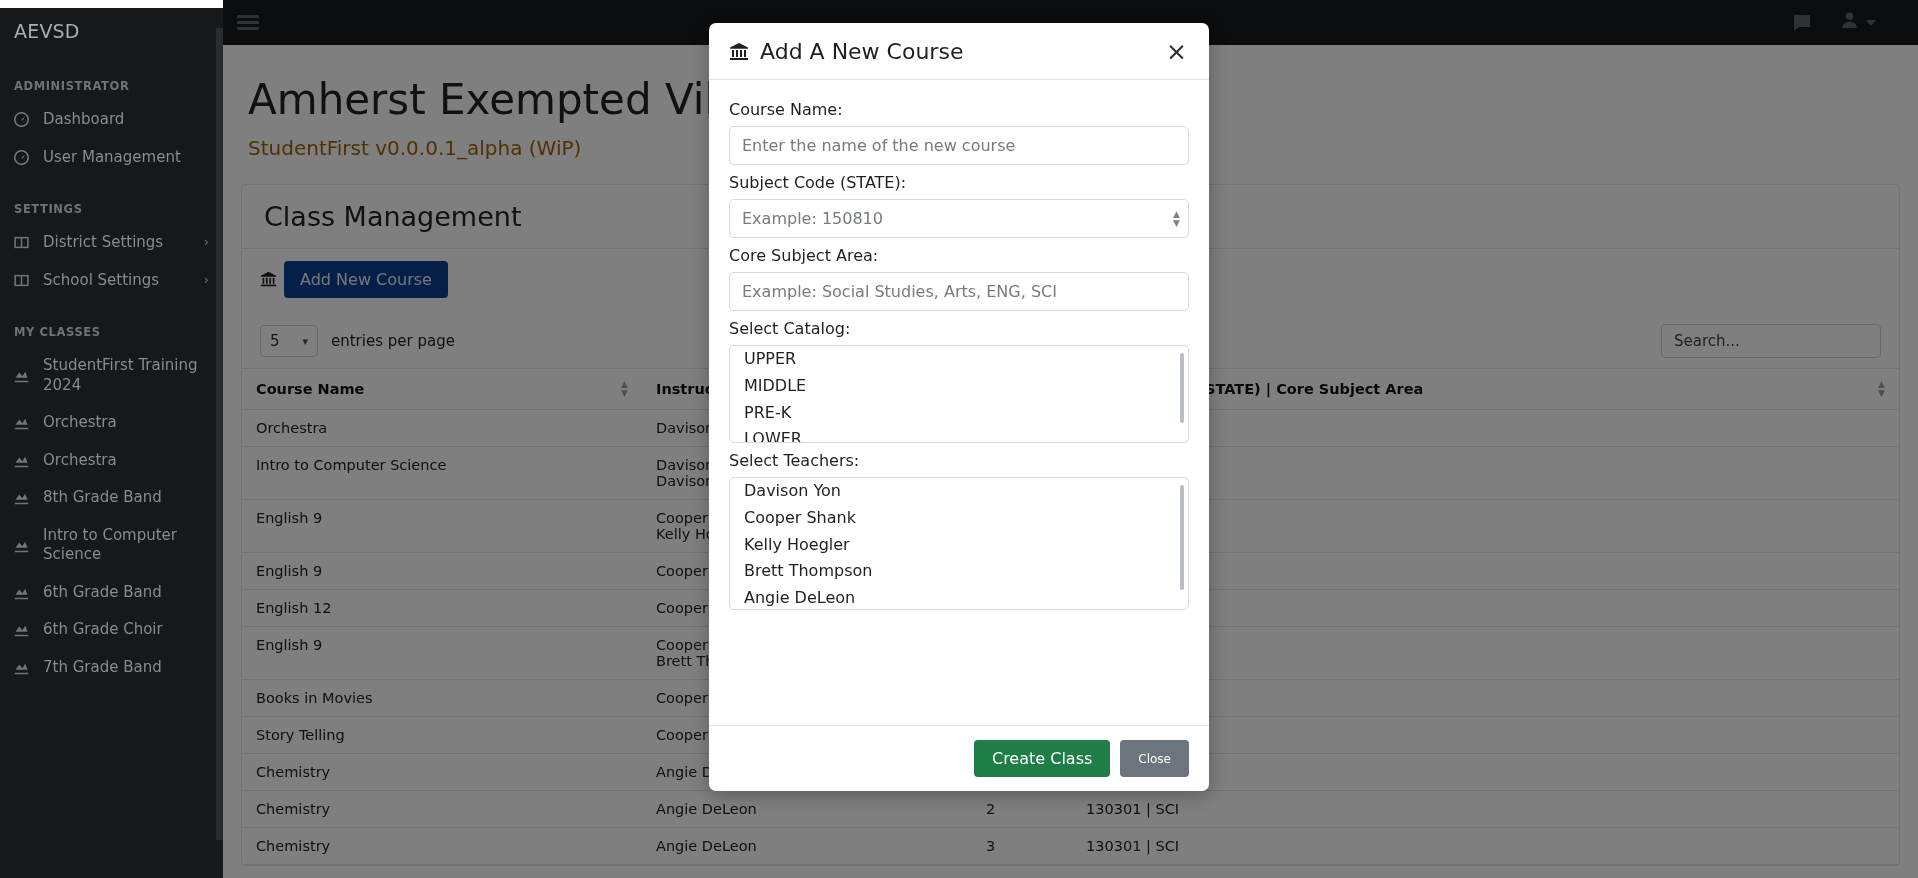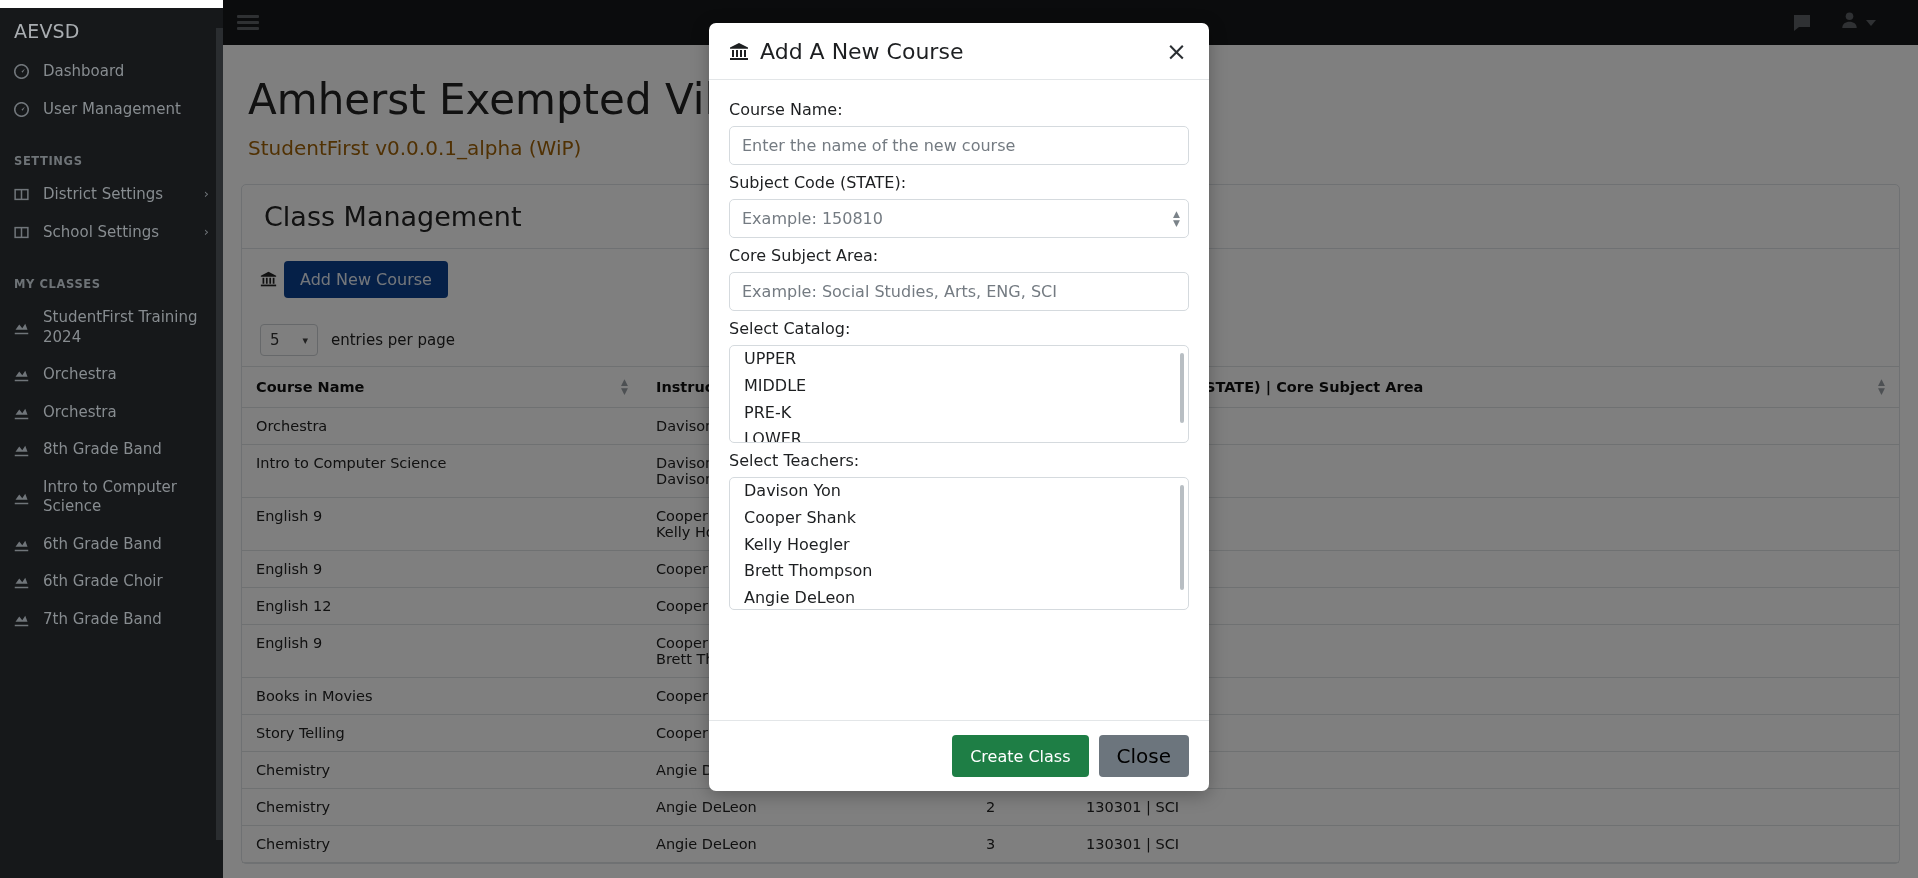--- a/index.html
+++ b/index.html
@@ -237,32 +237,33 @@
   .modal-footer {
     border-top: 1px solid #e3e6e8;
     padding: 14px 20px;
     display: flex; justify-content: flex-end; gap: 10px;
     flex: none;
   }
   .btn-success {
     background: #1e7e45; color: #fff; font-size: 16px; padding: 9px 18px;
   }
   .btn-secondary {
-    background: #6c757d; color: #000000; font-size: 20px; padding: 9px 18px;
+    background: #6c757d; color: #ffffff; font-size: 12px; padding: 9px 18px;
   }
 </style>
 </head>
 <body>
 
 <div id="app">
 
   <aside class="sidebar">
     <div class="sidebar-brand">AEVSD</div>
     <div class="sidebar-scroll">
       <div id="sidebar-sections">
+          <div class="sidebar-section">ADMINISTRATOR</div>
           <div class="nav-item">
             <span class="ico">
               <svg width="15" height="15" viewBox="0 0 20 20" fill="currentColor">
                 <circle cx="10" cy="10" r="9" fill="none" stroke="currentColor" stroke-width="2.2"></circle>
                 <path d="M10 10 14.5 6.2 11.5 11.5z"></path>
               </svg>
             </span>
             <span class="lbl">Dashboard</span>
           </div>
           <div class="nav-item">
@@ -417,20 +418,21 @@
         <button class="btn btn-primary">Add New Course</button>
       </div>
 
       <div class="table-controls">
         <div class="entries-select">
           <span>5</span>
           <span class="sel-caret">▾</span>
         </div>
         <span class="entries-label">entries per page</span>
         <div class="table-controls-spacer"></div>
+        <input class="search-box" type="text" placeholder="Search..." style="">
       </div>
 
       <table class="data">
         <thead>
           <tr id="table-head-row">
               <th class="col-name"><span>Course Name</span><span class="sortico">
                   <span>▲</span>
                   <span>▼</span>
                 </span></th>
               <th class="col-inst"><span>Instructor(s)</span><span class="sortico">

